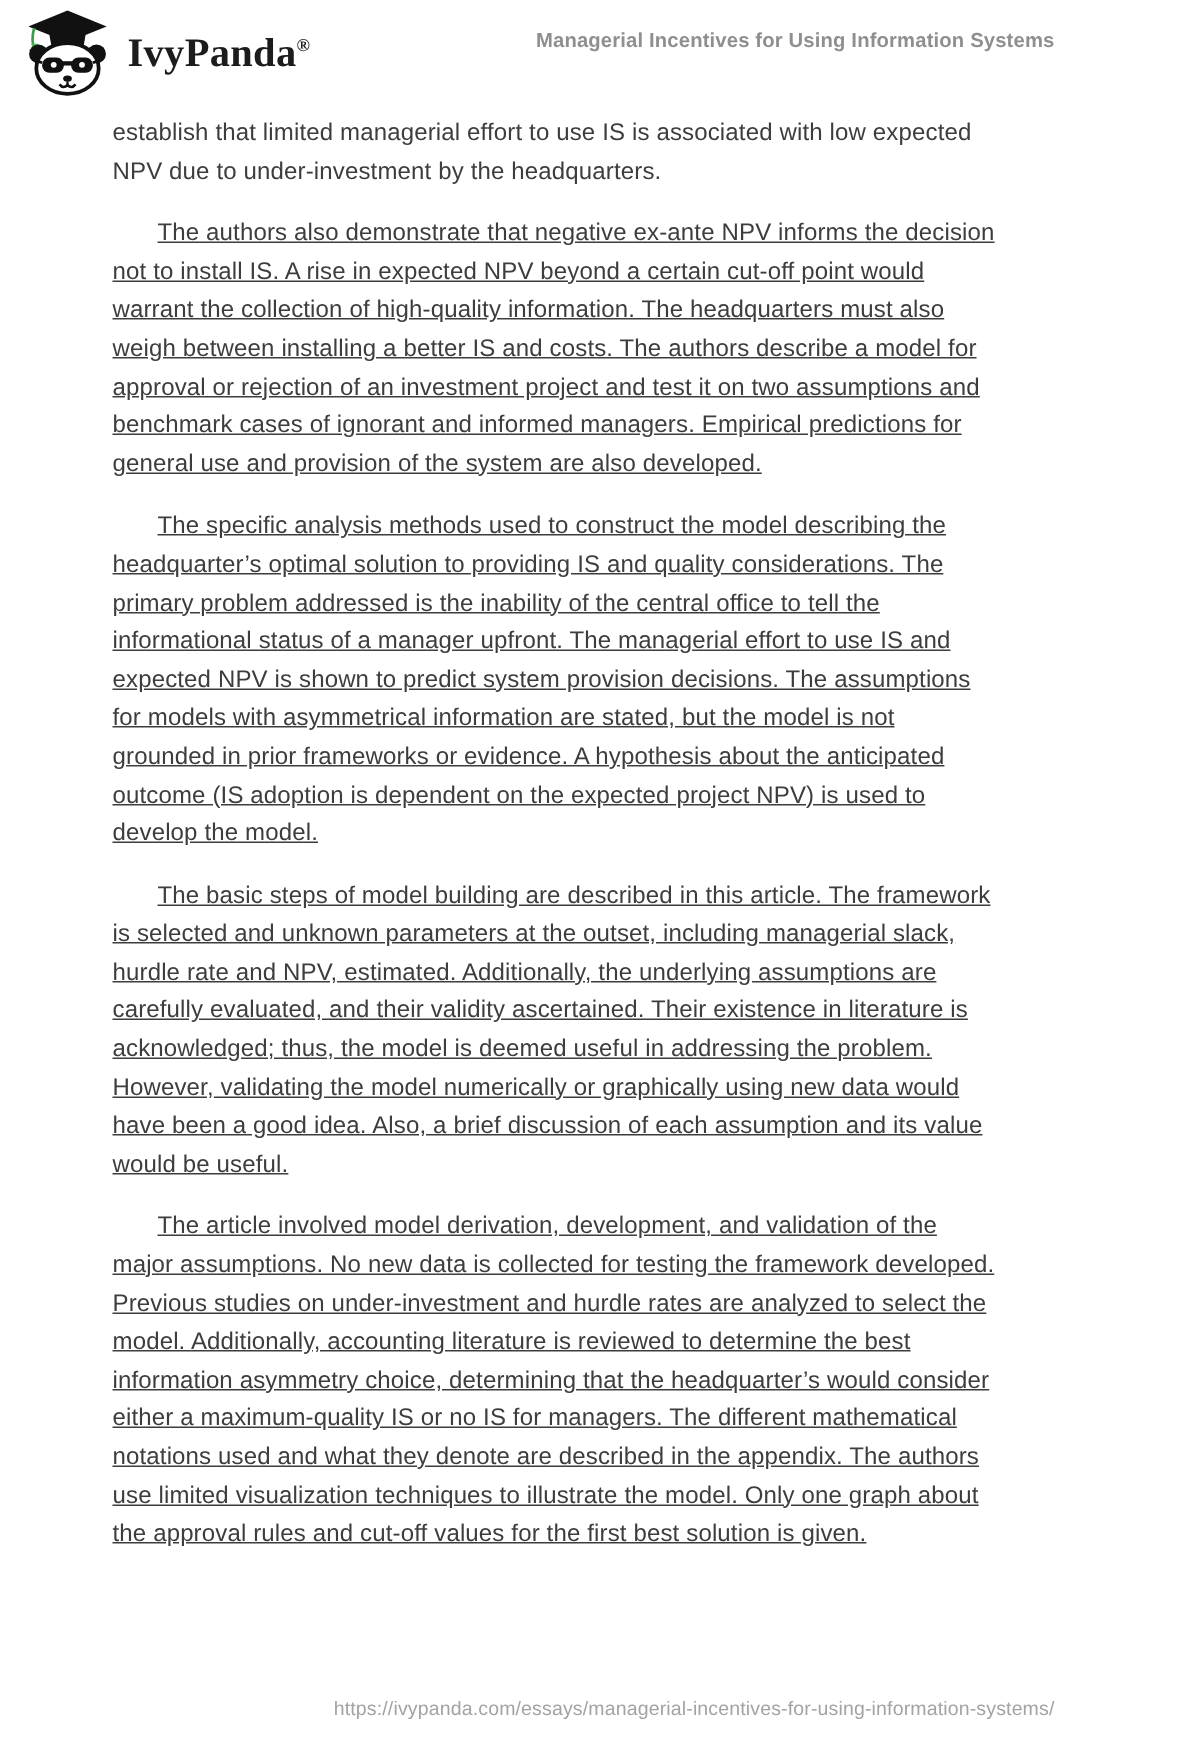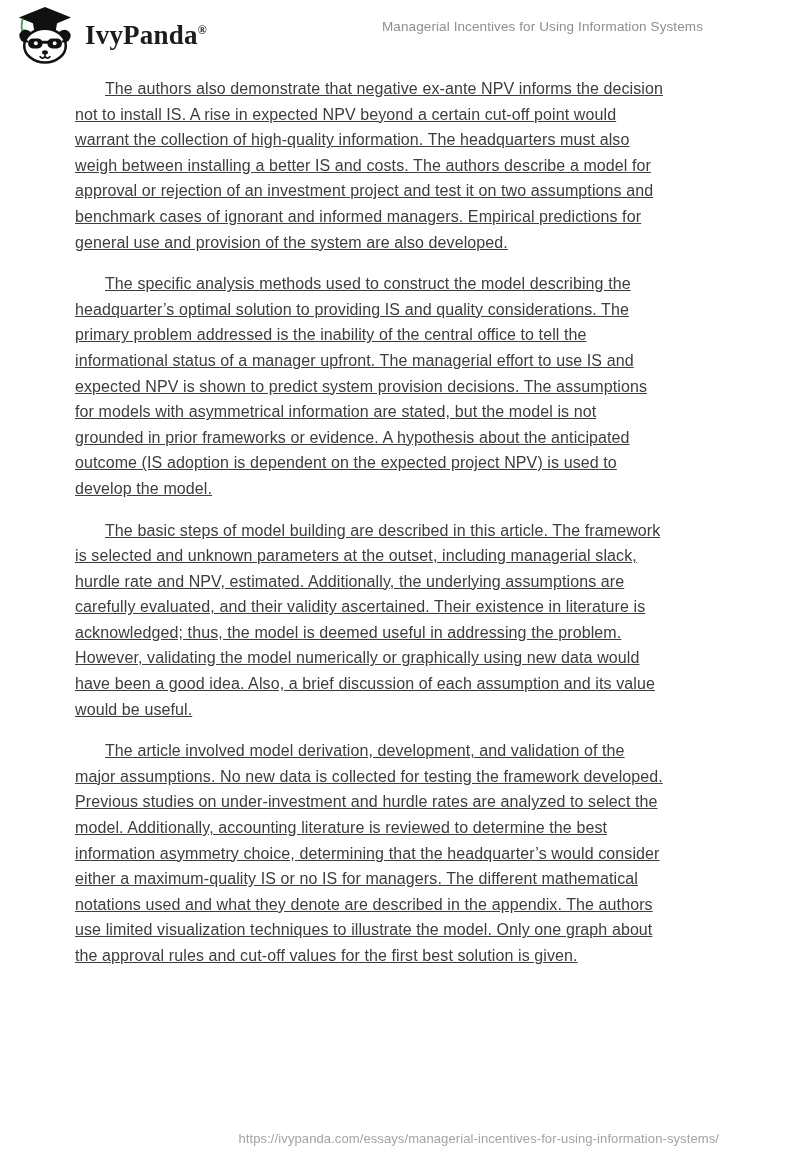--- a/index.html
+++ b/index.html
@@ -39,20 +39,21 @@
   .logo-wordmark .reg {
     font-size: 12px;
     vertical-align: super;
     font-weight: 700;
   }
   .doc-title {
     font-size: 13.5px;
     color: #8f8f8f;
     padding-top: 13px;
     letter-spacing: 0.1px;
+    font-weight: bold;
   }
   .content {
     margin: 12px 70px 0 75px;
     color: #3d3d3d;
     font-size: 16px;
     line-height: 1.6;
     letter-spacing: 0.1px;
   }
   .content p { margin: 0 0 16px 0; }
   .content p.indent { text-indent: 30px; text-decoration: underline; }
@@ -60,21 +61,21 @@
     font-family: "Liberation Sans", sans-serif;
     font-size: 28px;
     font-weight: 700;
     color: #2e2e2e;
     letter-spacing: 0.2px;
     margin: 28px 0 24px 0;
     line-height: 1.2;
   }
   .page-footer {
     position: absolute;
-    right: 17px;
+    right: 33px;
     bottom: 14px;
     font-size: 13px;
     color: #a3a3a3;
     letter-spacing: 0.1px;
   }
 </style>
 </head>
 <body>
 
 <div class="page">
@@ -106,20 +107,21 @@
         <ellipse cx="32" cy="48" rx="3" ry="2.2" fill="#111111"></ellipse>
         <line x1="32" y1="50" x2="32" y2="52" stroke="#111111" stroke-width="1.6"></line>
         <path d="M26.5,52 Q29.2,55.5 32,52.3 Q34.8,55.5 37.5,52" fill="none" stroke="#111111" stroke-width="1.8"></path>
       </svg>
       <span class="logo-wordmark"><span>IvyPanda</span><span class="reg">®</span></span>
     </div>
     <div class="doc-title">Managerial Incentives for Using Information Systems</div>
   </div>
 
   <div class="content">
+    <p>establish that limited managerial effort to use IS is associated with low expected NPV due to under-investment by the headquarters.</p>
     <p class="indent">The authors also demonstrate that negative ex-ante NPV informs the decision not to install IS. A rise in expected NPV beyond a certain cut-off point would warrant the collection of high-quality information. The headquarters must also weigh between installing a better IS and costs. The authors describe a model for approval or rejection of an investment project and test it on two assumptions and benchmark cases of ignorant and informed managers. Empirical predictions for general use and provision of the system are also developed.</p>
 
     <p class="indent">The specific analysis methods used to construct the model describing the headquarter’s optimal solution to providing IS and quality considerations. The primary problem addressed is the inability of the central office to tell the informational status of a manager upfront. The managerial effort to use IS and expected NPV is shown to predict system provision decisions. The assumptions for models with asymmetrical information are stated, but the model is not grounded in prior frameworks or evidence. A hypothesis about the anticipated outcome (IS adoption is dependent on the expected project NPV) is used to develop the model.</p>
     <p class="indent">The basic steps of model building are described in this article. The framework is selected and unknown parameters at the outset, including managerial slack, hurdle rate and NPV, estimated. Additionally, the underlying assumptions are carefully evaluated, and their validity ascertained. Their existence in literature is acknowledged; thus, the model is deemed useful in addressing the problem. However, validating the model numerically or graphically using new data would have been a good idea. Also, a brief discussion of each assumption and its value would be useful.</p>
 
     <p class="indent">The article involved model derivation, development, and validation of the major assumptions. No new data is collected for testing the framework developed. Previous studies on under-investment and hurdle rates are analyzed to select the model. Additionally, accounting literature is reviewed to determine the best information asymmetry choice, determining that the headquarter’s would consider either a maximum-quality IS or no IS for managers. The different mathematical notations used and what they denote are described in the appendix. The authors use limited visualization techniques to illustrate the model. Only one graph about the approval rules and cut-off values for the first best solution is given.</p>
   </div>
 
   <div class="page-footer">
     <span>https://ivypanda.com/essays/managerial-incentives-for-using-information-systems/</span>

